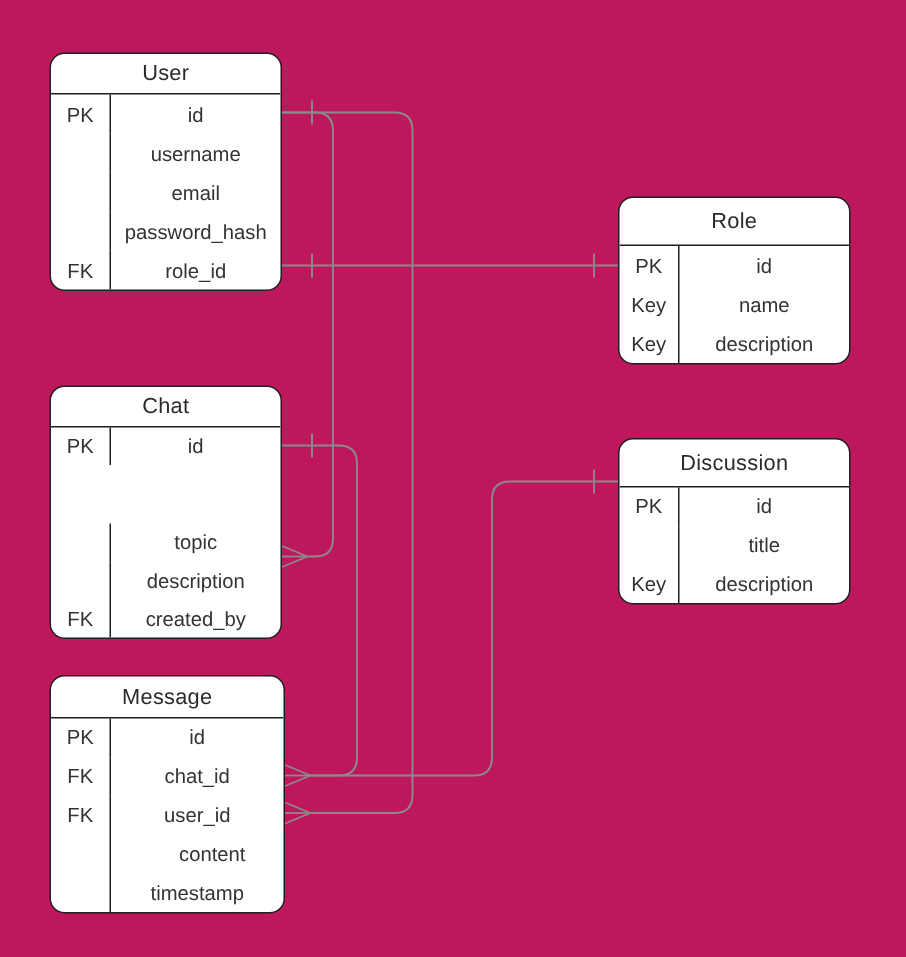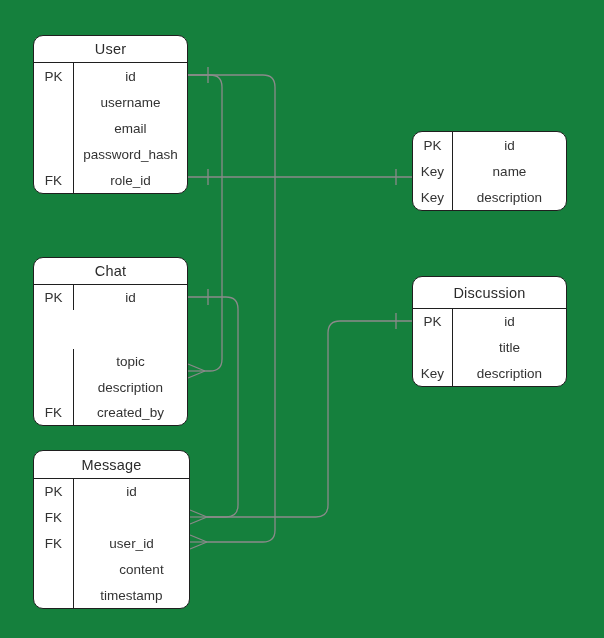--- a/index.html
+++ b/index.html
@@ -1,21 +1,21 @@
 <!DOCTYPE html>
 <html><head>
 <meta charset="utf-8">
 <style>
   html, body { margin: 0; padding: 0; background: #ffffff; }
   body { font-family: "Liberation Sans", "DejaVu Sans", sans-serif; }
   .canvas {
     position: relative;
     width: 604px;
     height: 638px;
-    background: #15803d;
+    background: #be185d;
     overflow: hidden;
   }
   svg.edges {
     position: absolute;
     left: 0; top: 0;
   }
   .tables-layer { position: absolute; left: 0; top: 0; width: 100%; height: 100%; }
   .table {
     position: absolute;
     background: #ffffff;
@@ -108,20 +108,21 @@
         <div class="t-row" style="height: 26px;">
           <div class="t-key"></div>
           <div class="t-field">password_hash</div>
         </div>
         <div class="t-row" style="height: 26px;">
           <div class="t-key">FK</div>
           <div class="t-field">role_id</div>
         </div>
       </div>
       <div class="table" style="left: 412px; top: 131px; width: 155px;">
+        <div class="t-header" style="height: 32px;">Role</div>
         <div class="t-row" style="height: 26px;">
           <div class="t-key">PK</div>
           <div class="t-field">id</div>
         </div>
         <div class="t-row" style="height: 26px;">
           <div class="t-key">Key</div>
           <div class="t-field">name</div>
         </div>
         <div class="t-row" style="height: 26px;">
           <div class="t-key">Key</div>
@@ -140,21 +141,21 @@
         </div>
         <div class="t-row" style="height: 25.25px;">
           <div class="t-key"></div>
           <div class="t-field">description</div>
         </div>
         <div class="t-row" style="height: 25.25px;">
           <div class="t-key">FK</div>
           <div class="t-field">created_by</div>
         </div>
       </div>
-      <div class="table" style="left: 412px; top: 276px; width: 155px;">
+      <div class="table" style="left: 412px; top: 292px; width: 155px;">
         <div class="t-header" style="height: 32px;">Discussion</div>
         <div class="t-row" style="height: 25.7px;">
           <div class="t-key">PK</div>
           <div class="t-field">id</div>
         </div>
         <div class="t-row" style="height: 25.7px;">
           <div class="t-key"></div>
           <div class="t-field">title</div>
         </div>
         <div class="t-row" style="height: 25.7px;">
@@ -163,20 +164,21 @@
         </div>
       </div>
       <div class="table" style="left: 33px; top: 450px; width: 157px;">
         <div class="t-header" style="height: 28px;">Message</div>
         <div class="t-row" style="height: 25.8px;">
           <div class="t-key">PK</div>
           <div class="t-field">id</div>
         </div>
         <div class="t-row" style="height: 25.8px;">
           <div class="t-key">FK</div>
+          <div class="t-field">chat_id</div>
         </div>
         <div class="t-row" style="height: 25.8px;">
           <div class="t-key">FK</div>
           <div class="t-field">user_id</div>
         </div>
         <div class="t-row" style="height: 25.8px; gap: 20px;">
           <div class="t-key"></div>
           <div class="t-field">content</div>
         </div>
         <div class="t-row" style="height: 25.8px;">

